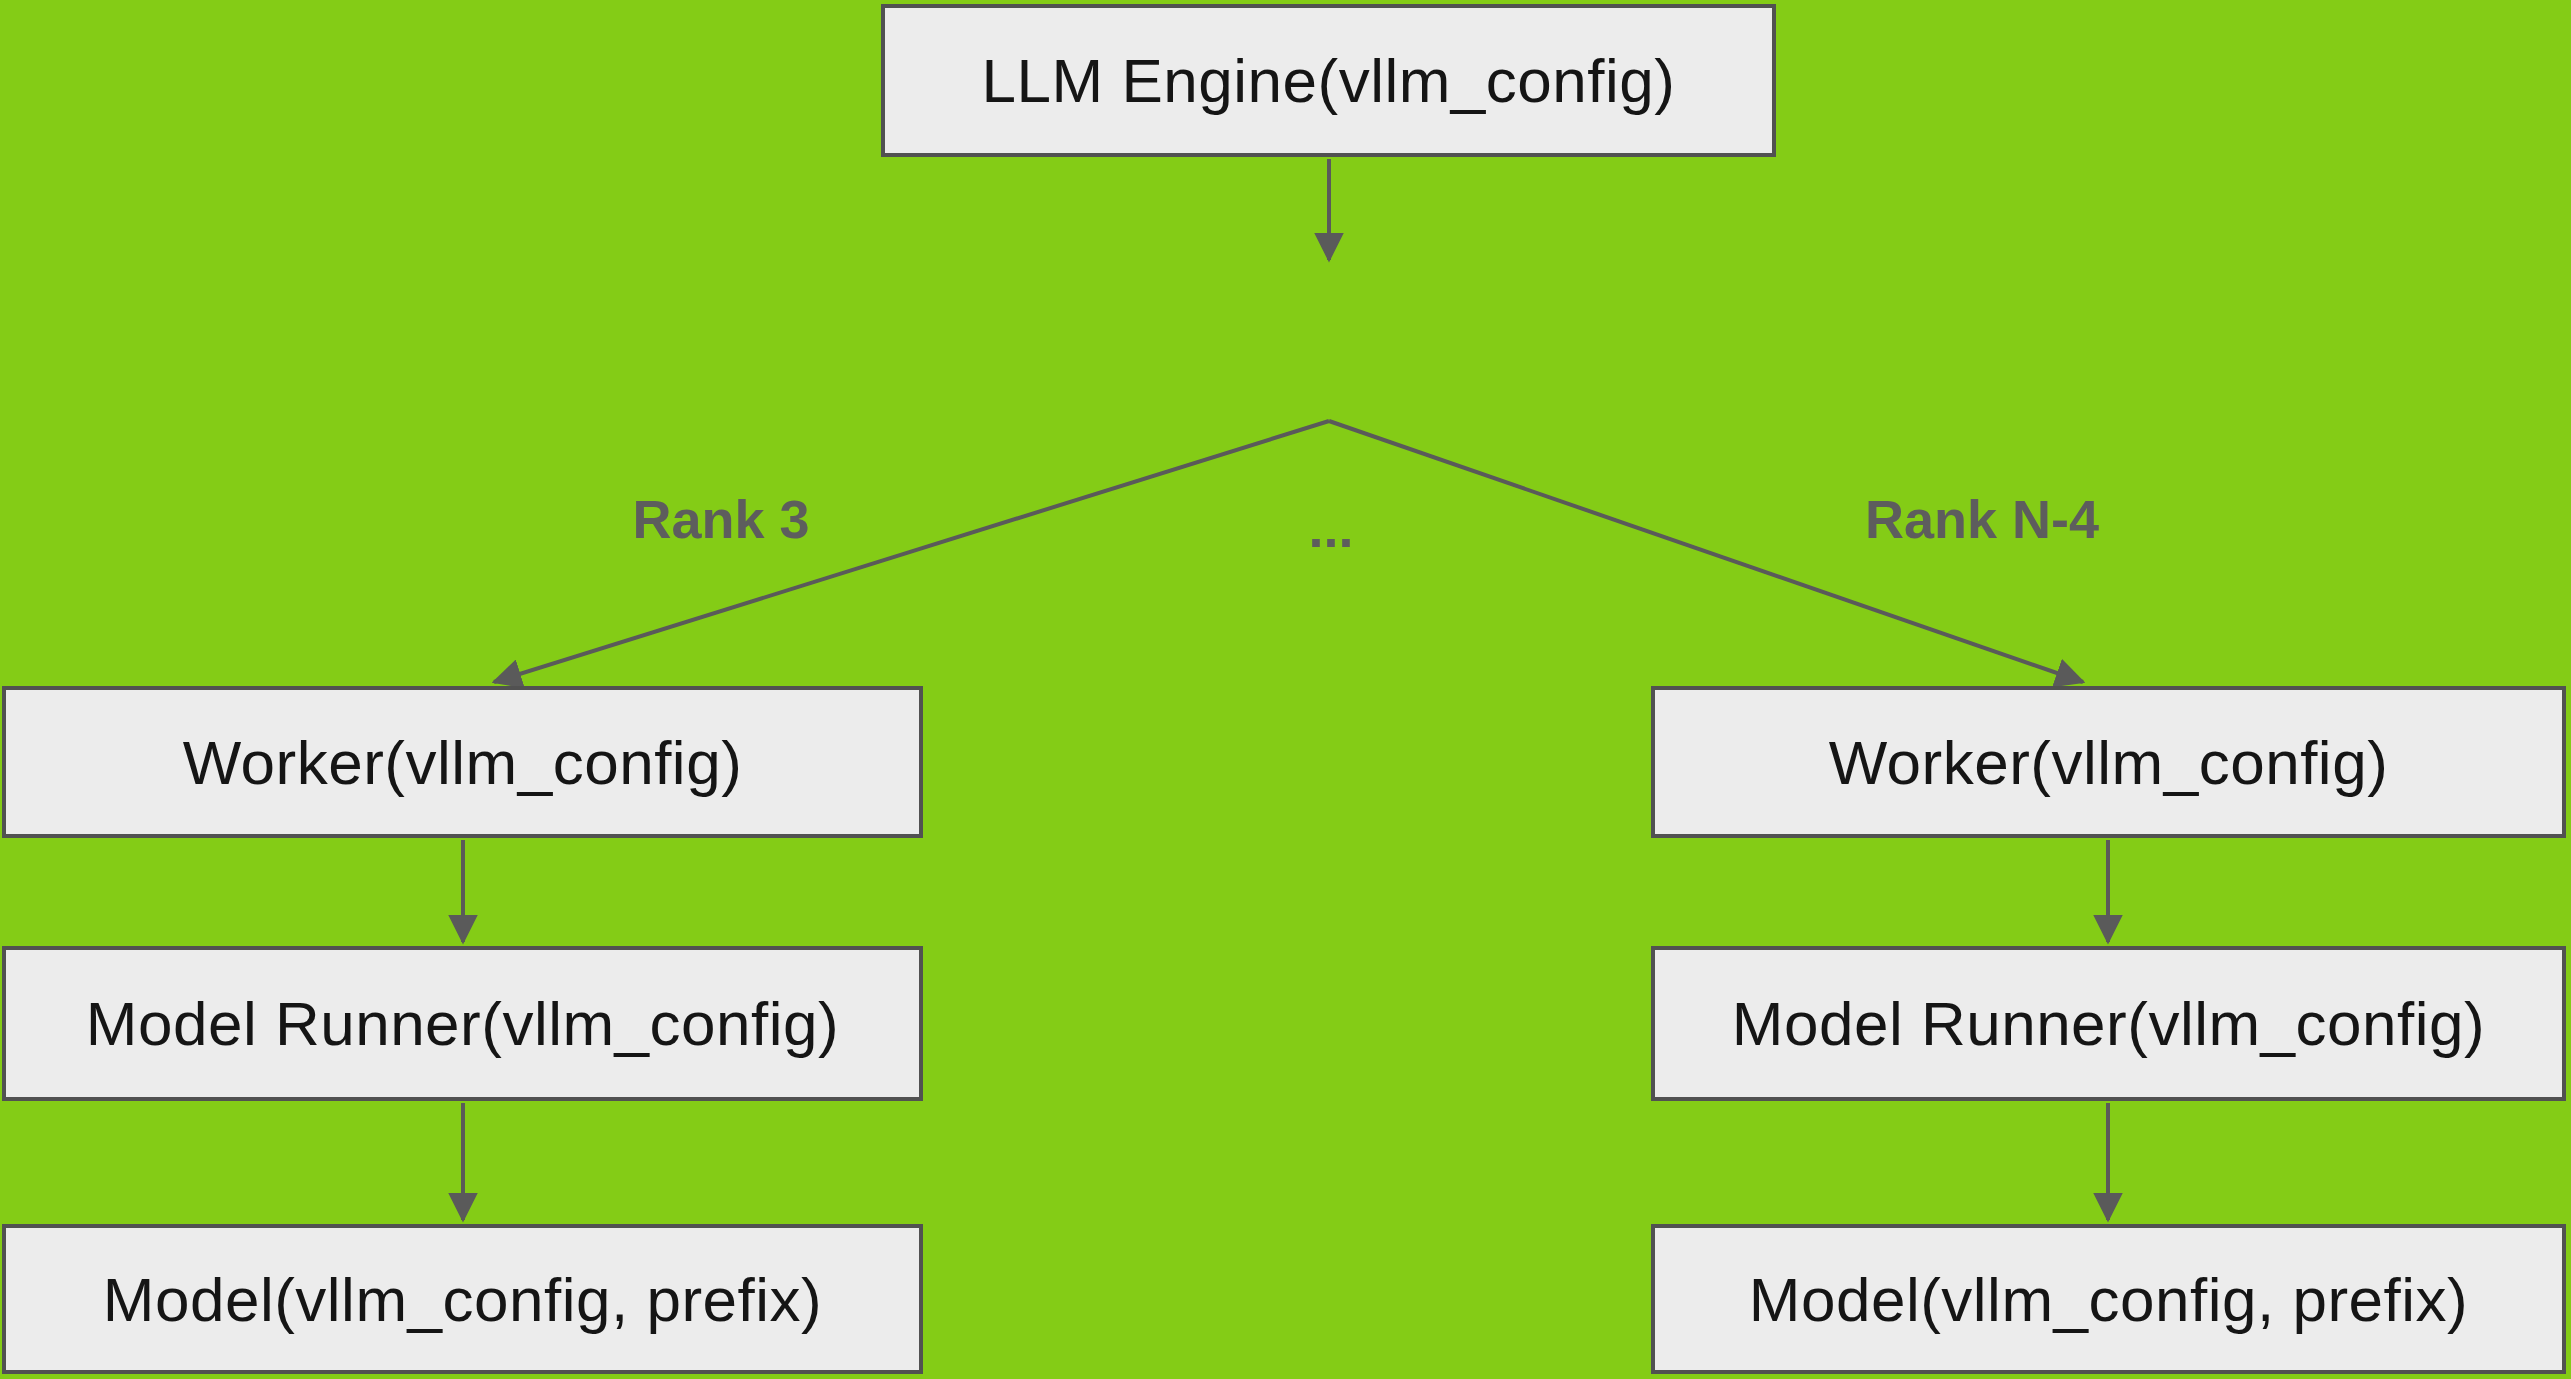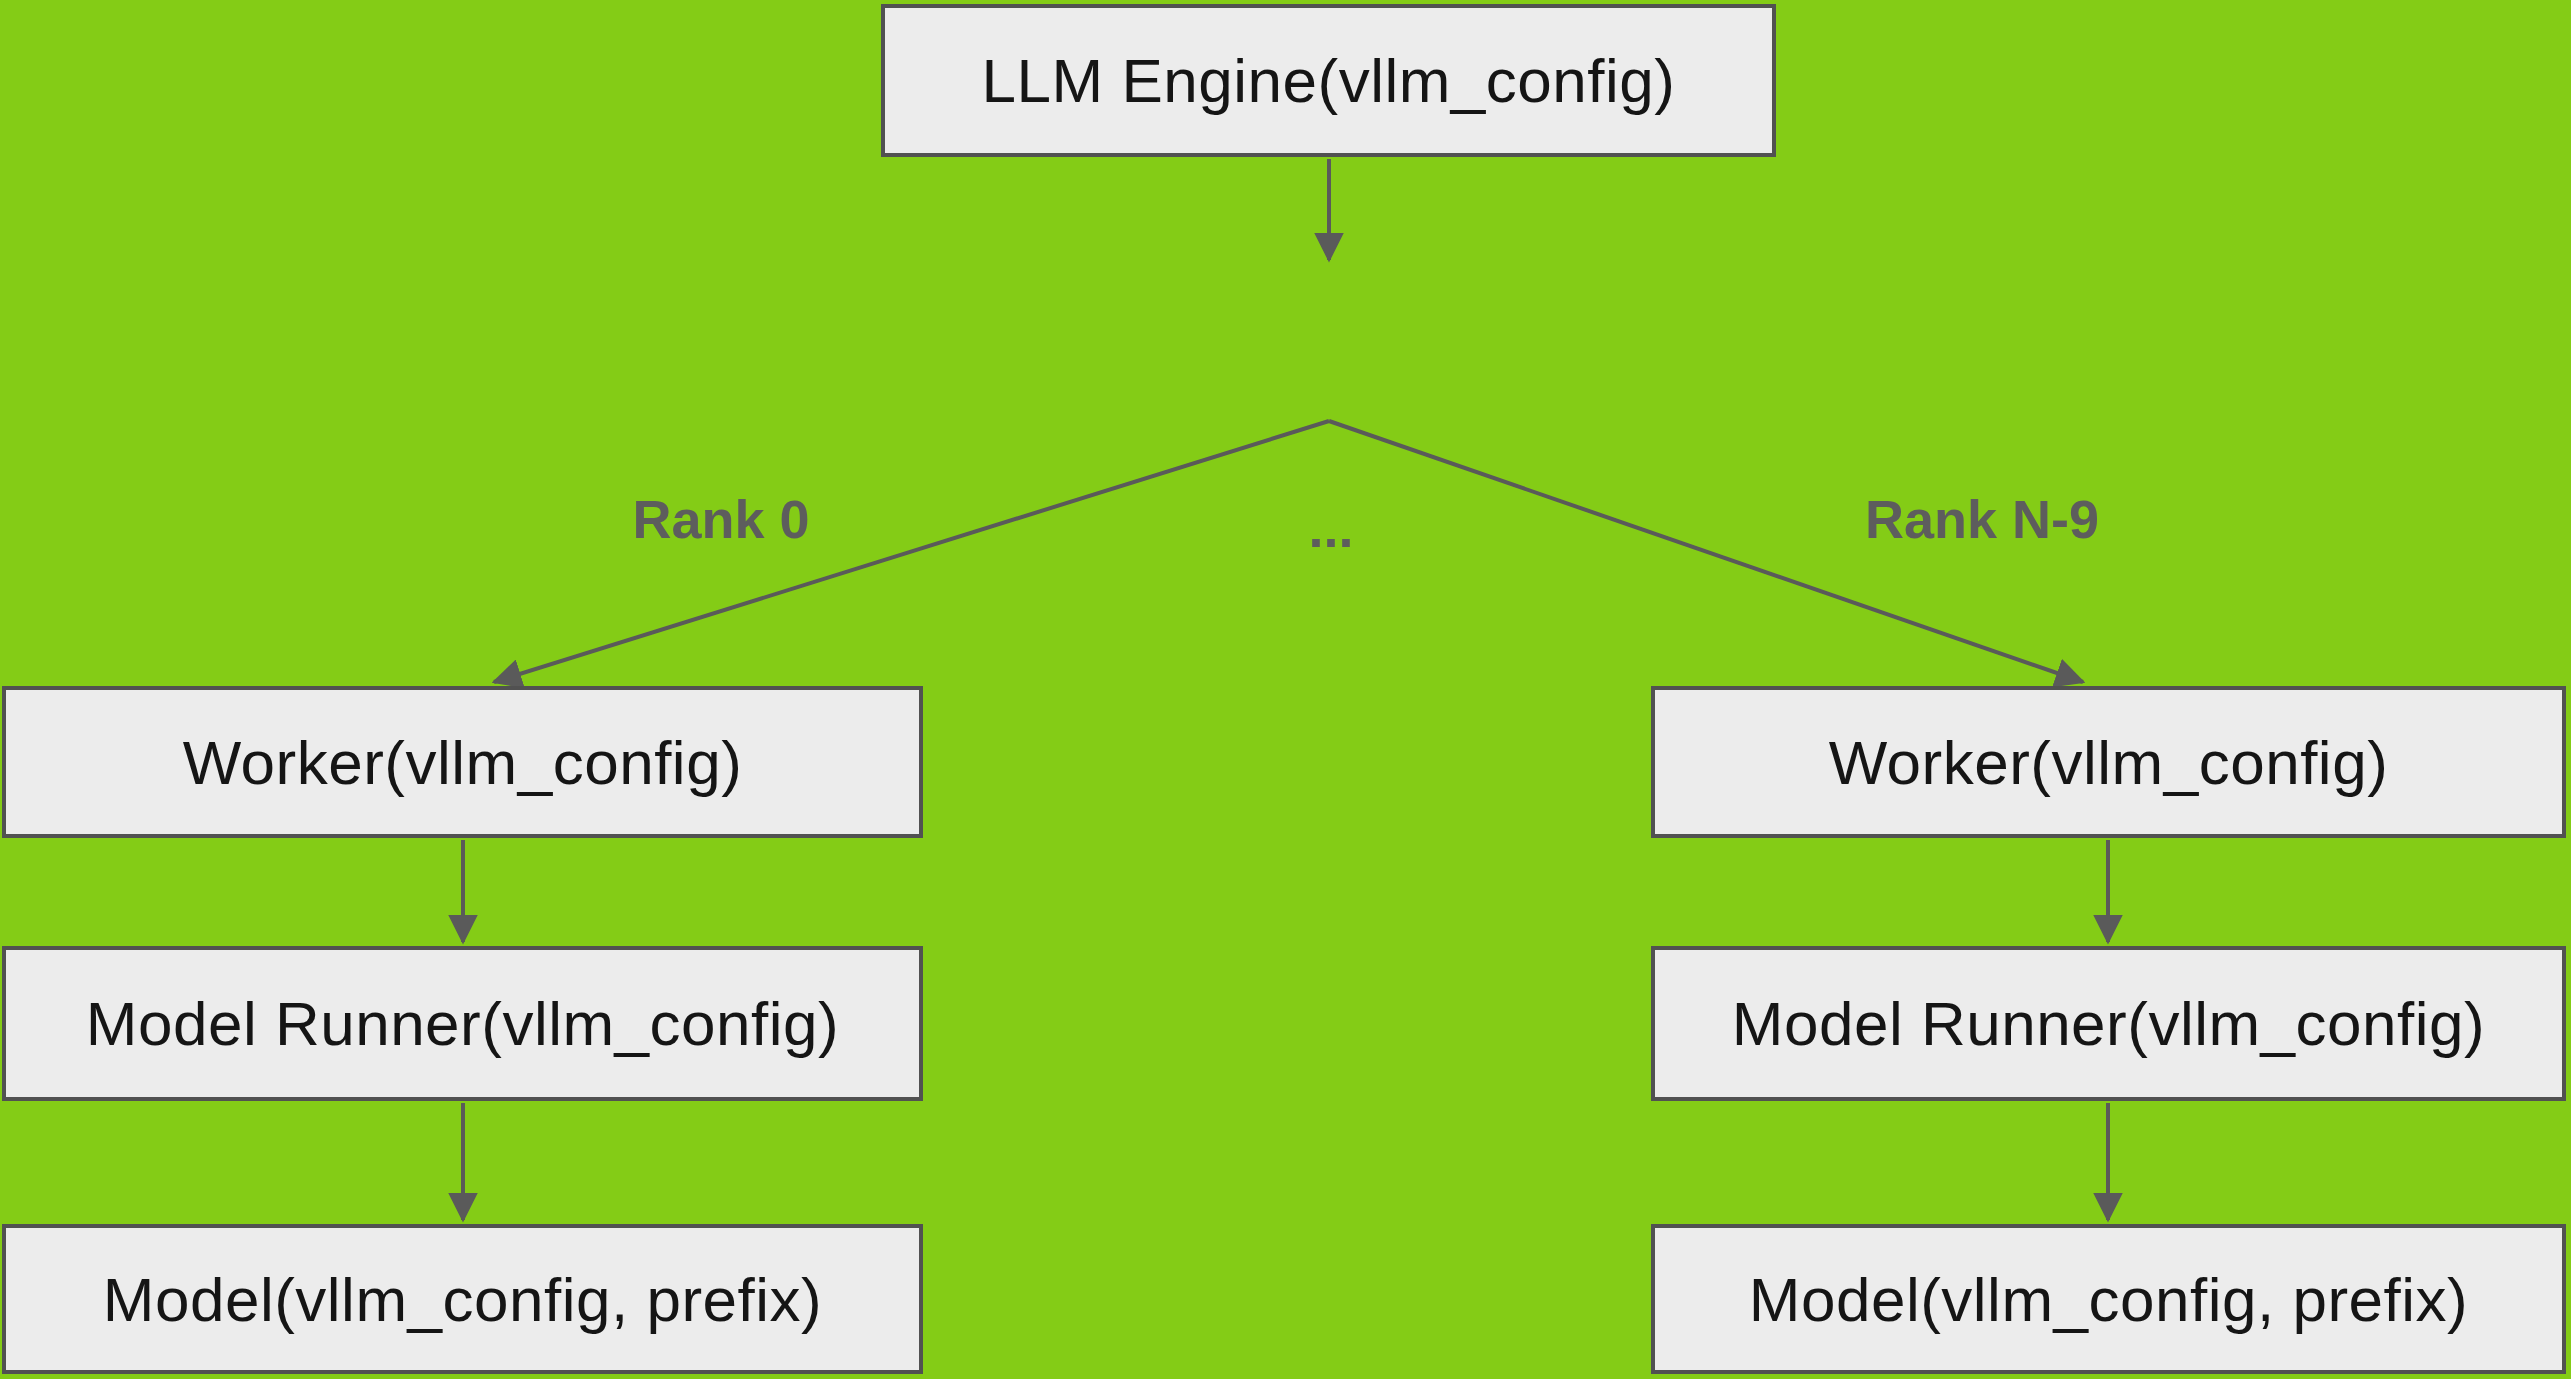--- a/index.html
+++ b/index.html
@@ -60,25 +60,25 @@
     <line class="arrow" x1="2108" y1="840" x2="2108" y2="942" marker-end="url(#ah)"></line>
     <line class="arrow" x1="463" y1="1103" x2="463" y2="1220" marker-end="url(#ah)"></line>
     <line class="arrow" x1="2108" y1="1103" x2="2108" y2="1220" marker-end="url(#ah)"></line>
   </svg>
 
   <div class="node" style="left:881px;top:4px;width:895px;height:153px;">
     <span>LLM Engine(vllm_config)</span>
   </div>
 
 
-  <div class="edge-label" style="left:721px;top:519px;">Rank 0</div>
+  <div class="edge-label" style="left:721px;top:519px;">Rank 3</div>
 
   <div class="edge-label" style="left:1331px;top:528px;">...</div>
 
-  <div class="edge-label" style="left:1982px;top:519px;">Rank N-9</div>
+  <div class="edge-label" style="left:1982px;top:519px;">Rank N-4</div>
 
   <div class="node" style="left:2px;top:686px;width:921px;height:152px;">
     <span>Worker(vllm_config)</span>
   </div>
 
   <div class="node" style="left:1651px;top:686px;width:915px;height:152px;">
     <span>Worker(vllm_config)</span>
   </div>
 
   <div class="node" style="left:2px;top:946px;width:921px;height:155px;">

